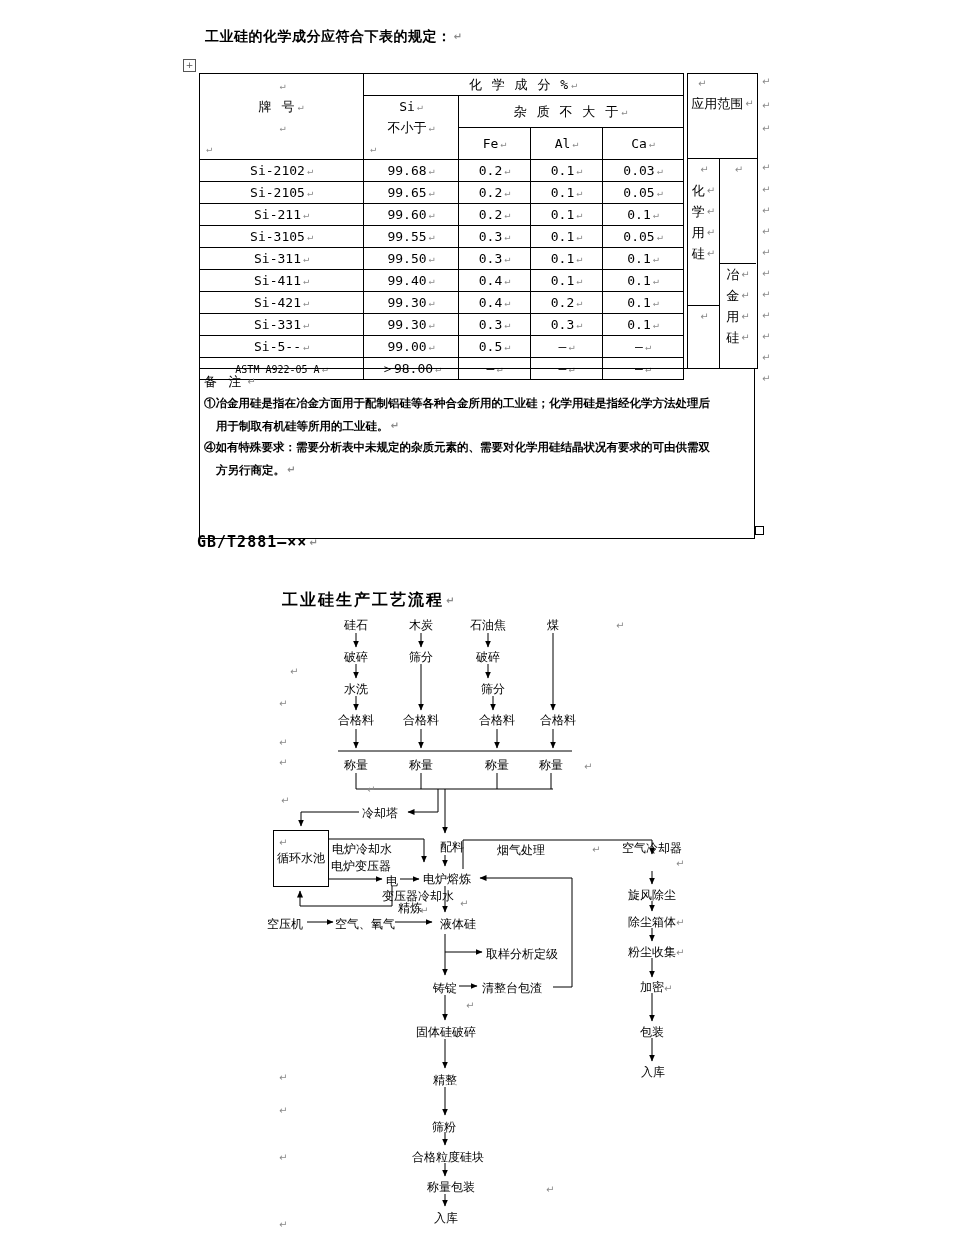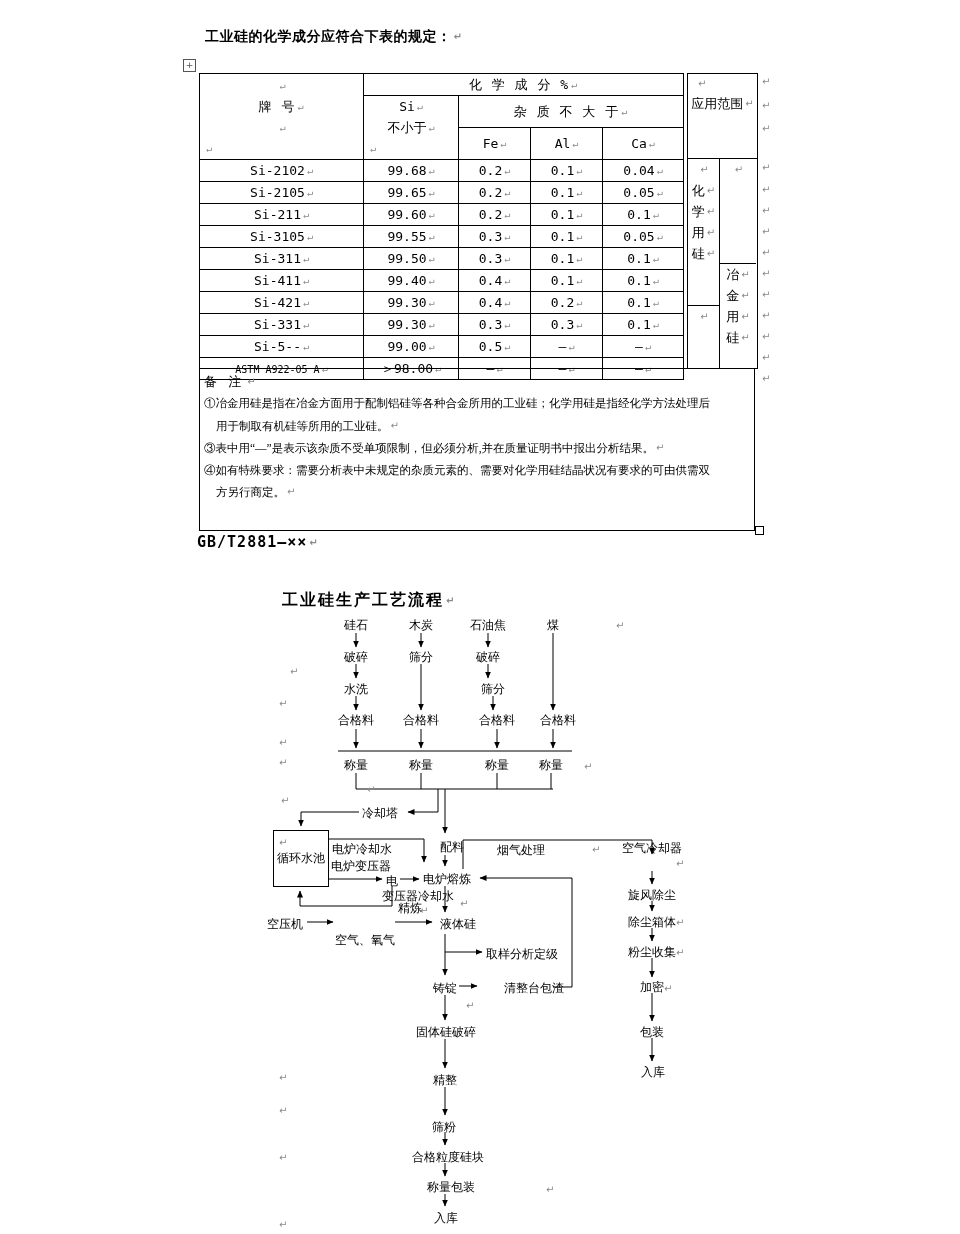--- a/index.html
+++ b/index.html
@@ -33,23 +33,23 @@
   #app-header .t{font-size:13px;line-height:20px;}
   #app-cols{display:flex;height:209px;}
   #app-left{width:31px;}
   #app-right{width:36px;border-left:1px solid #000;}
   .cellA{height:146px;border-bottom:1px solid #000;}
   .cellB{height:62px;}
   .cellC{height:104px;border-bottom:1px solid #000;}
   .cellD{height:104px;}
   .vline{line-height:21px;text-align:center;font-size:13px;}
   
-  #notes-box{left:199px;top:368px;width:550px;height:155px;border:1px solid #000;padding:2px 0 4px 4px;}
+  #notes-box{left:199px;top:368px;width:550px;height:155px;border:1px solid #000;padding:2px 0 12px 4px;}
   #notes-title{font-size:13px;letter-spacing:4px;line-height:22px;}
-  .note{font-size:11.5px;line-height:21.5px;width:500px;padding-left:12px;text-indent:-12px;}
+  .note{font-size:11.5px;line-height:21.5px;width:500px;padding-left:12px;text-indent:-12px;font-weight:bold;}
   
   #doc-code{left:197px;top:533px;font-size:15px;font-weight:bold;letter-spacing:1px;}
   
   #flow-title{left:282px;top:590px;font-size:16px;font-weight:bold;letter-spacing:2px;text-align:center;}
   .fnode{position:absolute;font-size:12px;white-space:nowrap;background:transparent;}
   #pool-box{left:273px;top:830px;width:54px;height:55px;border:1px solid #000;
             display:flex;align-items:center;justify-content:center;font-size:12px;}
   #flow-svg{position:absolute;left:0;top:0;pointer-events:none;}
 </style>
 </head>
@@ -99,21 +99,21 @@
             <div class="fe-h mono"><span>Ca</span><span class="pmark pm">↵</span></div>
           </td>
     </tr>
     </tbody>
       <tbody>
         <tr>
           <td class="c-grade"><span>Si-2102</span><span class="pmark">↵</span></td>
           <td class="c-si"><span>99.68</span><span class="pmark">↵</span></td>
           <td class="c-fe"><span>0.2</span><span class="pmark">↵</span></td>
           <td class="c-al"><span>0.1</span><span class="pmark">↵</span></td>
-          <td class="c-ca"><span>0.04</span><span class="pmark">↵</span></td>
+          <td class="c-ca"><span>0.03</span><span class="pmark">↵</span></td>
         </tr>
         <tr>
           <td class="c-grade"><span>Si-2105</span><span class="pmark">↵</span></td>
           <td class="c-si"><span>99.65</span><span class="pmark">↵</span></td>
           <td class="c-fe"><span>0.2</span><span class="pmark">↵</span></td>
           <td class="c-al"><span>0.1</span><span class="pmark">↵</span></td>
           <td class="c-ca"><span>0.05</span><span class="pmark">↵</span></td>
         </tr>
         <tr>
           <td class="c-grade"><span>Si-211</span><span class="pmark">↵</span></td>
@@ -203,21 +203,20 @@
             <div class="vline">硅<span class="pmark">↵</span></div>
           </div>
       </div>
     </div>
   </div>
 
   <div class="abs" id="notes-box">
     <div id="notes-title"><span>备  注</span><span class="pmark pm">↵</span></div>
     <div>
         <div class="note">①冶金用硅是指在冶金方面用于配制铝硅等各种合金所用的工业硅；化学用硅是指经化学方法处理后用于制取有机硅等所用的工业硅。<span class="pmark">↵</span></div>
-        <div class="note">③表中用“—”是表示该杂质不受单项限制，但必须分析,并在质量证明书中报出分析结果。<span class="pmark">↵</span></div>
         <div class="note">④如有特殊要求：需要分析表中未规定的杂质元素的、需要对化学用硅结晶状况有要求的可由供需双方另行商定。<span class="pmark">↵</span></div>
       </div>
   </div>
   <div class="abs" id="resize-handle"></div>
 
   <div class="abs mono" id="doc-code"><span>GB/T2881—××</span><span class="pmark pm">↵</span></div>
 
   <div class="abs" id="flow-title"><span>工业硅生产工艺流程</span><span class="pmark pm">↵</span></div>
 
   <svg id="flow-svg" width="960" height="1234">
@@ -316,25 +315,25 @@
   <div class="fnode" style="left:332px;top:841px;">电炉冷却水</div>
   <div class="fnode" style="left:331px;top:858px;">电炉变压器</div>
   <div class="abs" id="pool-box">
       <span>循环水池</span>
     </div>
   <div class="fnode" style="left:334px;top:888px;margin-left:48px;">变压器冷却水</div>
   <div class="fnode" style="left:386px;top:873px;">电</div>
   <div class="fnode" style="left:423px;top:871px;">电炉熔炼</div>
   <div class="fnode" style="left:398px;top:900px;">精炼</div>
   <div class="fnode" style="left:267px;top:916px;">空压机</div>
-  <div class="fnode" style="left:335px;top:916px;margin-top:16px;">空气、氧气</div>
+  <div class="fnode" style="left:335px;top:916px;">空气、氧气</div>
   <div class="fnode" style="left:440px;top:916px;">液体硅</div>
   <div class="fnode" style="left:486px;top:946px;">取样分析定级</div>
   <div class="fnode" style="left:433px;top:980px;">铸锭</div>
-  <div class="fnode" style="left:504px;top:980px;">清整台包渣</div>
+  <div class="fnode" style="left:482px;top:980px;">清整台包渣</div>
   <div class="fnode" style="left:416px;top:1024px;">固体硅破碎</div>
   <div class="fnode" style="left:433px;top:1072px;">精整</div>
   <div class="fnode" style="left:432px;top:1119px;">筛粉</div>
   <div class="fnode" style="left:412px;top:1149px;">合格粒度硅块</div>
   <div class="fnode" style="left:427px;top:1179px;">称量包装</div>
   <div class="fnode" style="left:434px;top:1210px;">入库</div>
   <div class="fnode" style="left:622px;top:840px;text-align:right;">空气冷却器</div>
   <div class="fnode" style="left:628px;top:887px;">旋风除尘</div>
   <div class="fnode" style="left:628px;top:914px;">除尘箱体</div>
   <div class="fnode" style="left:628px;top:944px;">粉尘收集</div>

